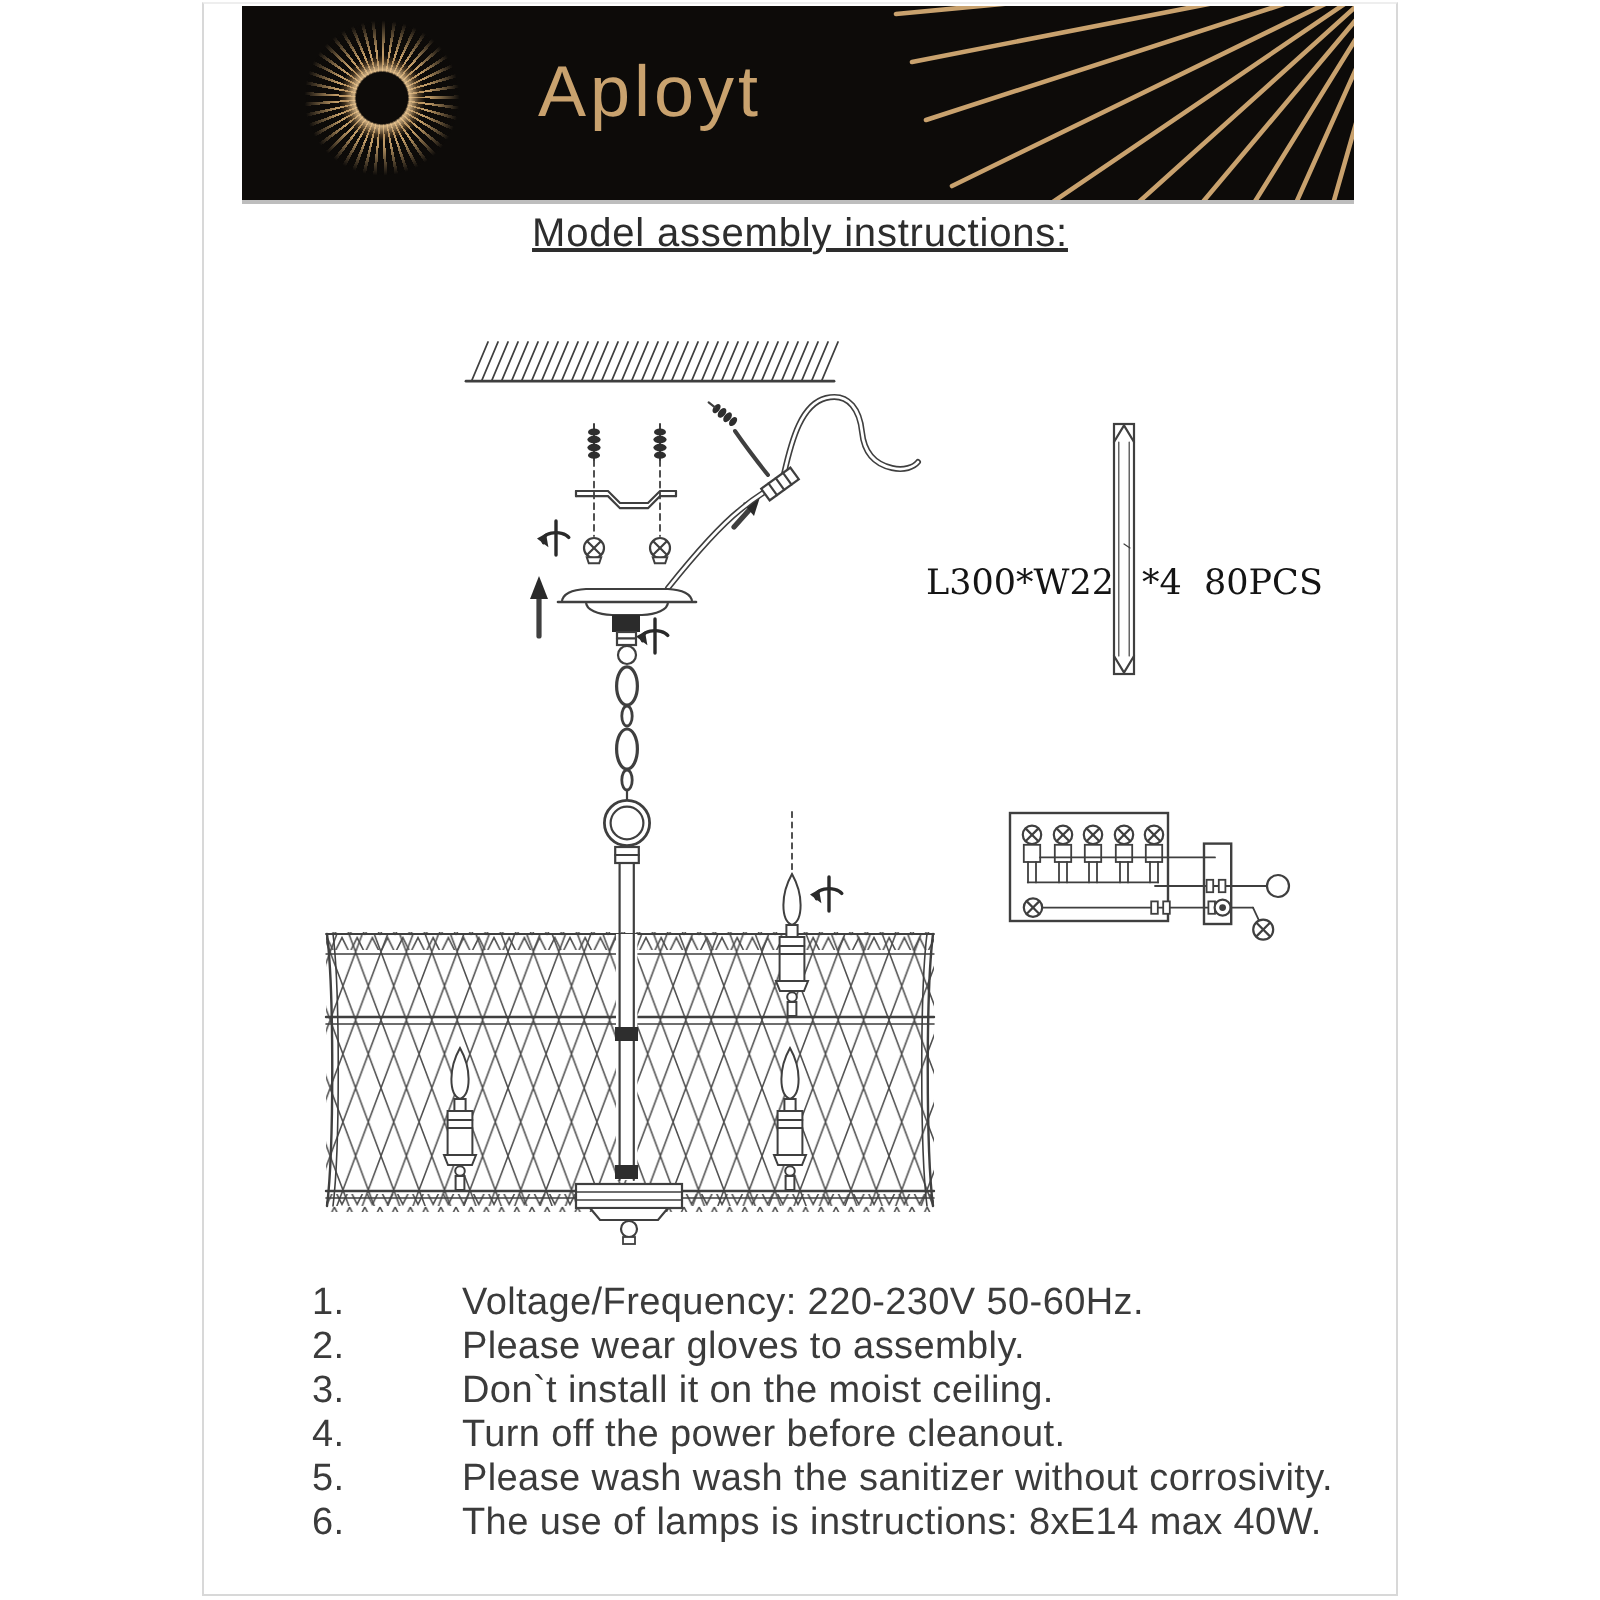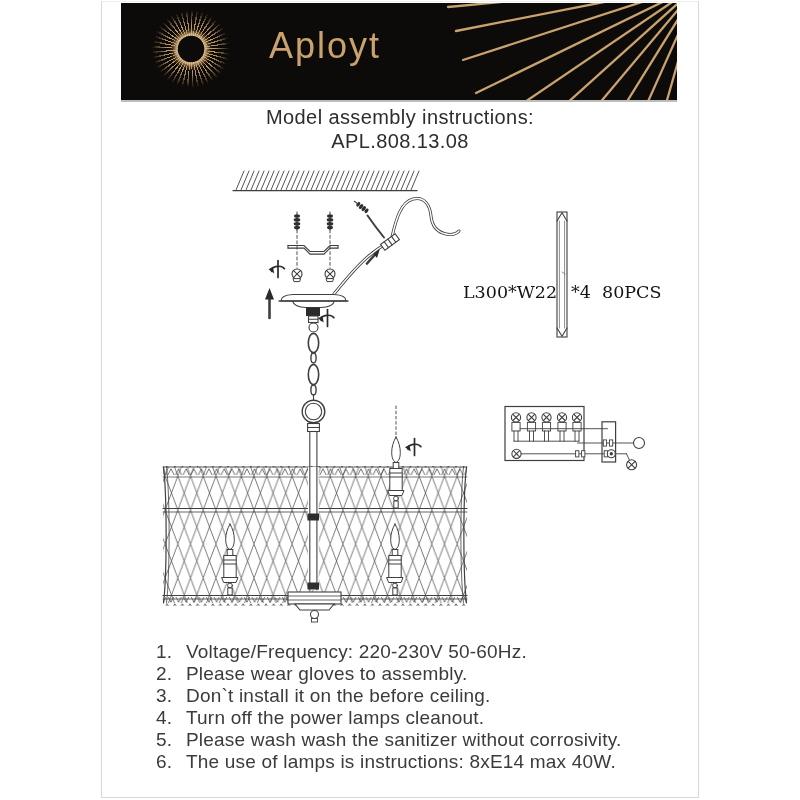--- a/index.html
+++ b/index.html
@@ -14,31 +14,31 @@
     background:
       radial-gradient(closest-side,#0d0b09 0 32%,rgba(13,11,9,0) 34%),
       radial-gradient(closest-side,rgba(13,11,9,0) 0 58%,#0d0b09 97%),
       radial-gradient(closest-side,rgba(0,0,0,0) 0 29%,rgba(232,196,144,0.9) 35%,rgba(170,130,80,0.35) 46%,rgba(0,0,0,0) 54%),
       repeating-conic-gradient(from 0deg,#bf9a66 0deg 2.6deg,rgba(0,0,0,0) 2.6deg 8deg);}
   .brand{position:absolute;left:148px;top:22px;font-size:36px;font-weight:400;
          letter-spacing:2px;color:#c9a26e;}
   .rays{position:absolute;right:0;top:0;width:300px;height:97px;}
   
   .title-block{position:absolute;left:100px;top:105px;width:600px;text-align:center;color:#2d2d2d;}
-  .title-line{font-size:20px;line-height:24px;letter-spacing:0.4px;}
+  .title-line{font-size:20px;line-height:24px;letter-spacing:0.4px;text-decoration:underline;}
   
   .part-label{position:absolute;top:282px;font-family:"DejaVu Serif",serif;
               font-size:17.5px;color:#141414;white-space:pre;}
   .pl-left{left:463px;width:90px;text-align:center;}
   .pl-right{left:571px;}
   
   .instructions{position:absolute;left:156px;top:641px;width:520px;color:#3b3b3b;}
   .li-row{display:flex;font-size:19px;line-height:21.9px;letter-spacing:0.2px;}
   .li-num{width:30px;flex:0 0 30px;}
-  .li-text{flex:1;}
+  .li-text{flex:1;margin-left:45px;}
   svg.diagram{position:absolute;left:0;top:0;}
 </style>
 </head>
 <body>
 
 <div id="stage">
   <div class="page-frame"></div>
 
   <div class="banner">
     <div class="starburst"></div>
@@ -55,21 +55,20 @@
         <line x1="562" y1="-11" x2="355" y2="90"></line>
         <line x1="561" y1="-14" x2="342" y2="57"></line>
         <line x1="560" y1="-16" x2="335" y2="28"></line>
         <line x1="560" y1="-18" x2="327" y2="4"></line>
       </g>
     </svg>
   </div>
 
   <div class="title-block">
     <div class="title-line">Model assembly instructions:</div>
-    <div class="title-line">APL.808.13.08</div>
   </div>
 
   <svg class="diagram" width="800" height="800" viewBox="0 0 800 800">
     <defs>
       <pattern id="lat" width="12.7" height="34" patternUnits="userSpaceOnUse">
         <path d="M0,0L12.7,34M12.7,0L0,34" stroke="#4d4d4d" stroke-width="0.75" fill="none"></path>
       </pattern>
       <pattern id="zigt" width="7.6" height="9" patternUnits="userSpaceOnUse">
         <path d="M0,8.5L3.8,0.8L7.6,8.5" stroke="#4d4d4d" stroke-width="0.8" fill="none"></path>
       </pattern>
@@ -292,25 +291,25 @@
     <div class="li-row">
       <span class="li-num">1.</span>
       <span class="li-text">Voltage/Frequency: 220-230V 50-60Hz.</span>
     </div>
     <div class="li-row">
       <span class="li-num">2.</span>
       <span class="li-text">Please wear gloves to assembly.</span>
     </div>
     <div class="li-row">
       <span class="li-num">3.</span>
-      <span class="li-text">Don`t install it on the before ceiling.</span>
+      <span class="li-text">Don`t install it on the moist ceiling.</span>
     </div>
     <div class="li-row">
       <span class="li-num">4.</span>
-      <span class="li-text">Turn off the power lamps cleanout.</span>
+      <span class="li-text">Turn off the power before cleanout.</span>
     </div>
     <div class="li-row">
       <span class="li-num">5.</span>
       <span class="li-text">Please wash wash the sanitizer without corrosivity.</span>
     </div>
     <div class="li-row">
       <span class="li-num">6.</span>
       <span class="li-text">The use of lamps is instructions: 8xE14 max 40W.</span>
     </div>
   </div>

